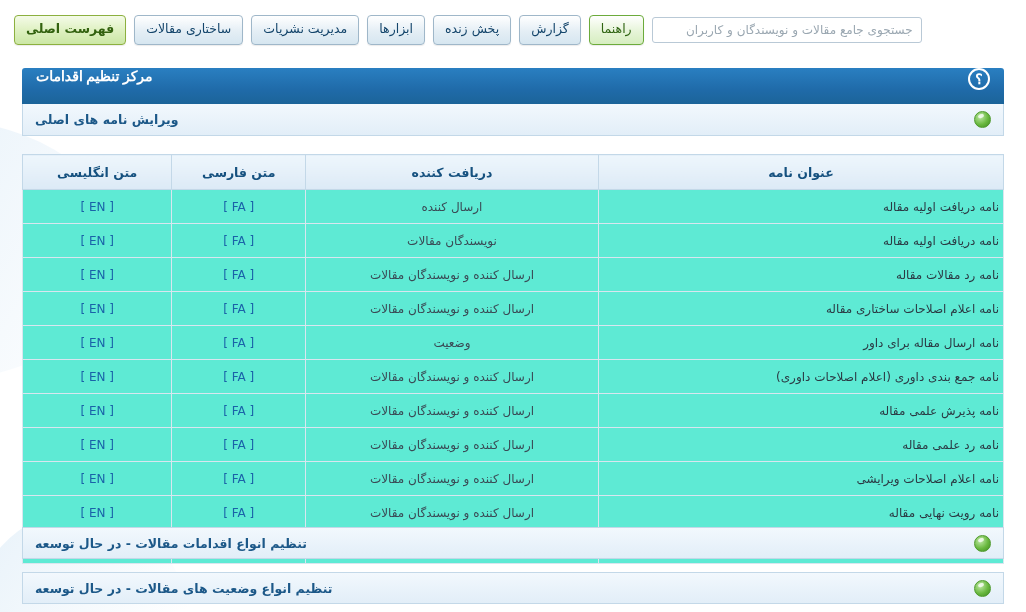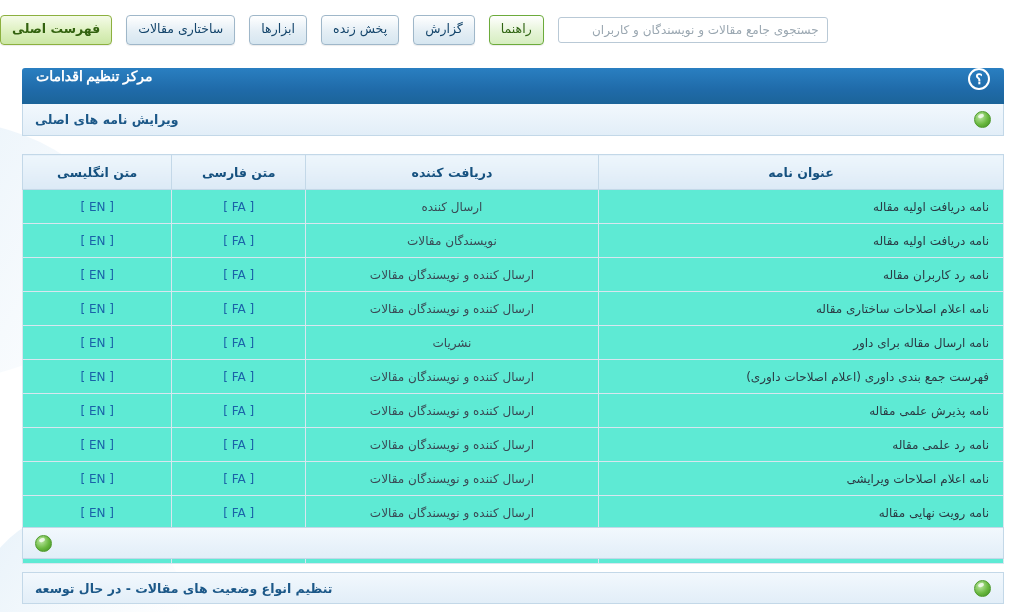--- a/index.html
+++ b/index.html
@@ -18,23 +18,23 @@
   
   .toolbar {
     position: absolute;
     top: 0; left: 0;
     width: 1026px;
     height: 60px;
     background: #ffffff;
     display: flex;
     flex-direction: row-reverse;
     align-items: center;
-    padding: 0 0;
-    box-sizing: border-box;
-    gap: 14px;
+    padding: 0 14px;
+    box-sizing: border-box;
+    gap: 8px;
     justify-content: flex-end;
   }
   .tbtn {
     height: 28px;
     line-height: 26px;
     padding: 0 11px;
     border: 1px solid #9fb7c9;
     border-radius: 4px;
     background: linear-gradient(to bottom, #ffffff 0%, #e4eef5 55%, #d6e6f0 100%);
     color: #14456b;
@@ -167,21 +167,21 @@
   }
   table.letters td {
     border: 1px solid #d9e6ef;
     height: 31px;
     text-align: center;
     color: #3a4a55;
     background: #5eead4;
   }
   table.letters td.title {
     text-align: right;
-    padding-right: 14px;
+    padding-right: 4px;
     color: #2b3a44;
   }
   .lnk {
     color: #1a62a8;
     text-decoration: none;
     cursor: pointer;
     font-size: 12px;
   }
 
   
@@ -213,20 +213,21 @@
 </style>
 </head>
 <body>
 
 <div class="swoosh"></div>
 <div class="swoosh2"></div>
 
 <div class="toolbar">
   <div class="tbtn active">فهرست اصلی</div>
   <div class="tbtn">ساختاری مقالات</div>
+  <div class="tbtn">مدیریت نشریات</div>
   <div class="tbtn">ابزارها</div>
   <div class="tbtn">پخش زنده</div>
   <div class="tbtn">گزارش</div>
   <div class="tbtn green">راهنما</div>
   <div class="search-wrap">
     <input class="search-input" type="text" placeholder="جستجوی جامع مقالات و نویسندگان و کاربران" style="">
   </div>
 </div>
 
 <div class="page-header">
@@ -256,39 +257,39 @@
         <td><span class="lnk">[ FA ]</span></td>
         <td><span class="lnk">[ EN ]</span></td>
       </tr>
       <tr>
         <td class="title">نامه دریافت اولیه مقاله</td>
         <td>نویسندگان مقالات</td>
         <td><span class="lnk">[ FA ]</span></td>
         <td><span class="lnk">[ EN ]</span></td>
       </tr>
       <tr>
-        <td class="title">نامه رد کاربران مقاله</td>
+        <td class="title">نامه رد مقالات مقاله</td>
         <td>ارسال کننده و نویسندگان مقالات</td>
         <td><span class="lnk">[ FA ]</span></td>
         <td><span class="lnk">[ EN ]</span></td>
       </tr>
       <tr>
         <td class="title">نامه اعلام اصلاحات ساختاری مقاله</td>
         <td>ارسال کننده و نویسندگان مقالات</td>
         <td><span class="lnk">[ FA ]</span></td>
         <td><span class="lnk">[ EN ]</span></td>
       </tr>
       <tr>
         <td class="title">نامه ارسال مقاله برای داور</td>
-        <td>نشریات</td>
-        <td><span class="lnk">[ FA ]</span></td>
-        <td><span class="lnk">[ EN ]</span></td>
-      </tr>
-      <tr>
-        <td class="title">فهرست جمع بندی داوری (اعلام اصلاحات داوری)</td>
+        <td>وضعیت</td>
+        <td><span class="lnk">[ FA ]</span></td>
+        <td><span class="lnk">[ EN ]</span></td>
+      </tr>
+      <tr>
+        <td class="title">نامه جمع بندی داوری (اعلام اصلاحات داوری)</td>
         <td>ارسال کننده و نویسندگان مقالات</td>
         <td><span class="lnk">[ FA ]</span></td>
         <td><span class="lnk">[ EN ]</span></td>
       </tr>
       <tr>
         <td class="title">نامه پذیرش علمی مقاله</td>
         <td>ارسال کننده و نویسندگان مقالات</td>
         <td><span class="lnk">[ FA ]</span></td>
         <td><span class="lnk">[ EN ]</span></td>
       </tr>
@@ -314,19 +315,20 @@
         <td class="title">نامه انتشار مقاله</td>
         <td>ارسال کننده و نویسندگان مقالات</td>
         <td><span class="lnk">[ FA ]</span></td>
         <td><span class="lnk">[ EN ]</span></td>
       </tr>
     </tbody>
   </table>
 </div>
 
 <div class="section-bar" style="top:527px; border-top:1px solid #c3d8e8;">
+  <span>تنظیم انواع اقدامات مقالات - در حال توسعه</span>
   <span class="sec-icon"></span>
 </div>
 
 <div class="section-bar" style="top:572px; border-top:1px solid #c3d8e8;">
   <span>تنظیم انواع وضعیت های مقالات - در حال توسعه</span>
   <span class="sec-icon"></span>
 </div>
 
 </body></html>

